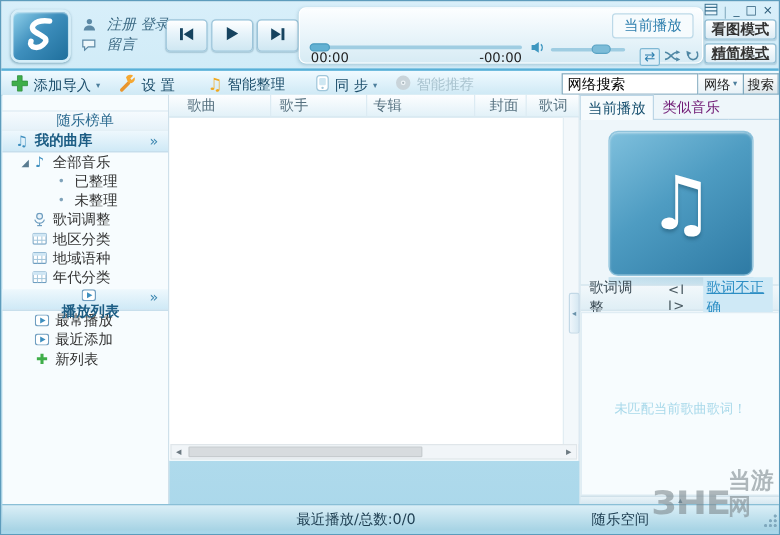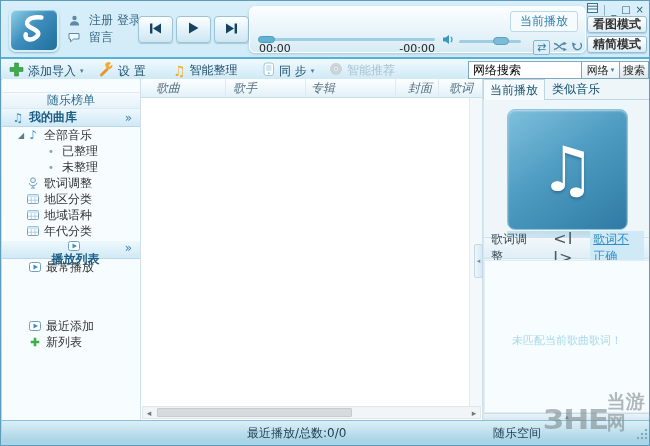--- a/index.html
+++ b/index.html
@@ -9,21 +9,21 @@
     font-family:"DejaVu Sans","Liberation Sans",sans-serif;font-size:12px;color:#333;
     background:linear-gradient(#d8effa 0%,#c2e4f2 40%,#a9d7ea 100%);
     border:1px solid #5d9cbc;overflow:hidden;
   }
   .abs{position:absolute;}
   
   .logo{left:8px;top:7px;width:50px;height:44px;border-radius:7px;
     background:linear-gradient(135deg,#8fd0ea 0%,#3e8fbd 45%,#1f6f9c 100%);
     border:2px solid #d6eef8;box-shadow:0 1px 2px rgba(20,80,110,.35), inset 0 1px 1px rgba(255,255,255,.5);
     display:flex;align-items:center;justify-content:center;}
-  .acct{left:66px;top:11px;line-height:17px;color:#3c6a84;}
+  .acct{left:66px;top:11px;line-height:17px;color:#3c6a84;font-style:italic;}
   .acct .row{display:flex;align-items:center;gap:4px;height:17px;}
   .acct a{color:#3c6a84;text-decoration:none;}
   .tbtn{width:35px;height:27px;border:1px solid #9cc4d9;border-radius:4px;
     background:linear-gradient(#ffffff,#e6f3fa 45%,#cfe7f2);
     display:flex;align-items:center;justify-content:center;box-shadow:0 1px 1px rgba(40,90,120,.25);}
   .transport{left:137px;top:15px;display:flex;gap:3px;}
   .cpanel{left:248px;top:5px;width:337px;height:47px;border-radius:6px;
     background:linear-gradient(#fcfeff,#e2f1f8 70%,#d7ebf4);
     border:1px solid #ffffff;box-shadow:0 1px 3px rgba(30,90,120,.25);}
   .curbtn{right:7px;top:4px;padding:1px 9px;background:#f6fbfd;border:1px solid #bcd9e8;
@@ -63,52 +63,52 @@
     background:linear-gradient(#f6fbfe,#e6f2f9);border-top:1px solid #dceaf2;border-bottom:1px solid #dceaf2;}
   .ssel{height:18px;background:linear-gradient(#eef8fd,#cfe9f6);border-bottom:1px solid #bcd8e8;
     color:#1c5d84;font-weight:bold;padding-left:9px;position:relative;}
   .ssel .chev{position:absolute;right:8px;color:#3c87b0;font-weight:normal;}
   .ic{display:inline-flex;width:14px;justify-content:center;margin-right:4px;}
   .noteblue{color:#3e8fbf;font-size:12px;}
   .exp{color:#5a7c91;font-size:8px;width:10px;display:inline-flex;justify-content:center;margin-left:14px;}
   .bullet{color:#7fa3ba;font-size:10px;}
   .underl{text-decoration:underline;}
   
-  .table{left:140px;top:78px;width:342px;height:341px;background:#fff;border-right:1px solid #cfe0ea;font-style:italic;}
+  .table{left:140px;top:78px;width:342px;height:305px;background:#fff;border-right:1px solid #cfe0ea;}
   .thead{position:absolute;left:0;top:0;width:100%;height:19px;display:flex;
     background:linear-gradient(#fdfeff,#e2f1f8);border-bottom:1px solid #c9dfeb;color:#55707f;}
   .th{border-right:1px solid #dcebf3;display:flex;align-items:center;}
   .vscroll{position:absolute;right:0;top:19px;bottom:14px;width:13px;background:#f3f8fb;border-left:1px solid #e2edf3;}
   .hscroll{position:absolute;left:1px;right:1px;bottom:1px;height:13px;background:#f1f5f8;border:1px solid #e0e6ea;
     display:flex;align-items:center;color:#6d7a82;font-size:9px;}
   .hthumb{position:absolute;left:14px;width:195px;top:1px;bottom:1px;background:#d7dbde;border:1px solid #c6cbce;border-radius:1px;}
   .harrow{width:12px;display:flex;justify-content:center;}
   
   .rpanel{left:482px;top:78px;width:167px;height:341px;background:#eef6fa;}
   .tabs{position:absolute;left:0;top:0;height:21px;display:flex;}
-  .tab{width:62px;display:flex;align-items:center;justify-content:center;color:#0c4a6e;}
+  .tab{width:62px;display:flex;align-items:center;justify-content:center;color:#701a75;}
   .tab.active{background:#f6fbfd;border:1px solid #bcd6e6;border-bottom:none;height:21px;color:#17506f;}
   .tab.idle{height:20px;margin-top:1px;border-bottom:1px solid #bcd6e6;}
   .tabfill{position:absolute;left:124px;right:0;top:20px;height:1px;background:#bcd6e6;}
   .rbody{position:absolute;left:0;top:21px;right:0;bottom:0;border-left:1px solid #d8e7ef;}
   .art{position:absolute;left:23px;top:9px;width:121px;height:121px;border-radius:8px;
     background:linear-gradient(145deg,#7fc0dd 0%,#4e9cc2 45%,#2e7aa4 100%);
     border:1px solid #8fc3dc;box-shadow:inset 0 1px 2px rgba(255,255,255,.55);
     display:flex;align-items:center;justify-content:center;}
   .art .note{color:#fff;font-size:62px;line-height:1;text-shadow:0 2px 3px rgba(0,40,60,.3);}
   .reflect{position:absolute;left:23px;top:131px;width:121px;height:27px;overflow:hidden;border-radius:0 0 4px 4px;}
   .reflect .cop{position:absolute;left:0;top:-94px;width:121px;height:121px;border-radius:8px;
     background:linear-gradient(145deg,#7fc0dd,#4e9cc2 45%,#2e7aa4);transform:scaleY(-1);opacity:.45;
     display:flex;align-items:center;justify-content:center;}
   .reflect .fade{position:absolute;inset:0;background:linear-gradient(rgba(238,246,250,.25),rgba(238,246,250,1) 85%);}
   .adjbar{position:absolute;left:0;right:0;top:137px;height:22px;
     background:linear-gradient(#f2f8fb,#dfeef5);border-top:1px solid #cfe2ec;border-bottom:1px solid #cfe2ec;
     display:flex;align-items:center;color:#3b4b55;}
   .adjlbl{margin-left:7px;}
-  .adjctl{margin-left:24px;letter-spacing:1px;color:#4b5b63;font-size:16px;}
+  .adjctl{margin-left:24px;letter-spacing:1px;color:#4b5b63;font-size:11px;}
   .adjlink{margin-left:auto;margin-right:6px;background:#cfe9f6;padding:0 3px;
     color:#2d8ec4;text-decoration:underline;}
   .msgbox{position:absolute;left:0;right:0;top:160px;bottom:7px;background:#f7fcfe;border:1px solid #e0edf4;
     text-align:center;color:#a9d9ea;font-size:11px;}
   .msg1{margin-top:72px;}
   .msg2{margin-top:6px;}
   .rsplit{position:absolute;left:0;right:0;bottom:0;height:7px;background:linear-gradient(#e9f3f8,#d7e8f1);
     border-top:1px solid #c9dce7;display:flex;align-items:center;justify-content:center;color:#5f8398;font-size:7px;line-height:5px;}
   .collapser{left:473px;top:243px;width:9px;height:34px;background:linear-gradient(90deg,#eef6fb,#d6e8f2);
     border:1px solid #c2d8e6;border-radius:2px;display:flex;align-items:center;justify-content:center;
@@ -240,21 +240,21 @@
           <line x1="0.5" y1="6" x2="10.5" y2="6" stroke="#39708f"></line>
         </svg>
     </span>
     <span class="wsep">|</span>
     <span class="g">_</span>
     <span class="g">□</span>
     <span class="g">×</span>
   </div>
 
   <div class="abs modebtn" style="top:15px;">看图模式</div>
-  <div class="abs modebtn" style="top:35px;">精简模式</div>
+  <div class="abs modebtn" style="top:35px;text-decoration:underline;">精简模式</div>
 
   <div class="abs toolbar">
     <div class="titem" style="left:8px;">
       <span>
         <svg width="15" height="15" viewBox="0 0 14 14">
             <path d="M5.2 1 h3.6 v4.2 H13 v3.6 H8.8 V13 H5.2 V8.8 H1 V5.2 h4.2 Z" fill="#3fae49" stroke="#2e8d39" stroke-width="0.6"></path>
           </svg>
       </span>
       <span class="lbl">添加导入</span>
       <span class="ddot">▾</span>
@@ -380,21 +380,21 @@
     </div>
     <div class="srow" style="padding-left:26px;">
       <span class="ic">
         <svg width="12" height="10" viewBox="0 0 12 10">
             <rect x="0.5" y="0.5" width="11" height="9" rx="2" fill="#fff" stroke="#6f9ec0"></rect>
             <path d="M4.5 2.5 L9 5 L4.5 7.5 Z" fill="#3e8fbf"></path>
           </svg>
       </span>
       <span>最常播放</span>
     </div>
-    <div class="srow" style="padding-left:26px;margin-top:43px;">
+    <div class="srow" style="padding-left:26px;">
       <span class="ic">
         <svg width="12" height="10" viewBox="0 0 12 10">
             <rect x="0.5" y="0.5" width="11" height="9" rx="2" fill="#fff" stroke="#6f9ec0"></rect>
             <path d="M4.5 2.5 L9 5 L4.5 7.5 Z" fill="#3e8fbf"></path>
           </svg>
       </span>
       <span>最近添加</span>
     </div>
     <div class="srow" style="padding-left:26px;">
       <span class="ic">

